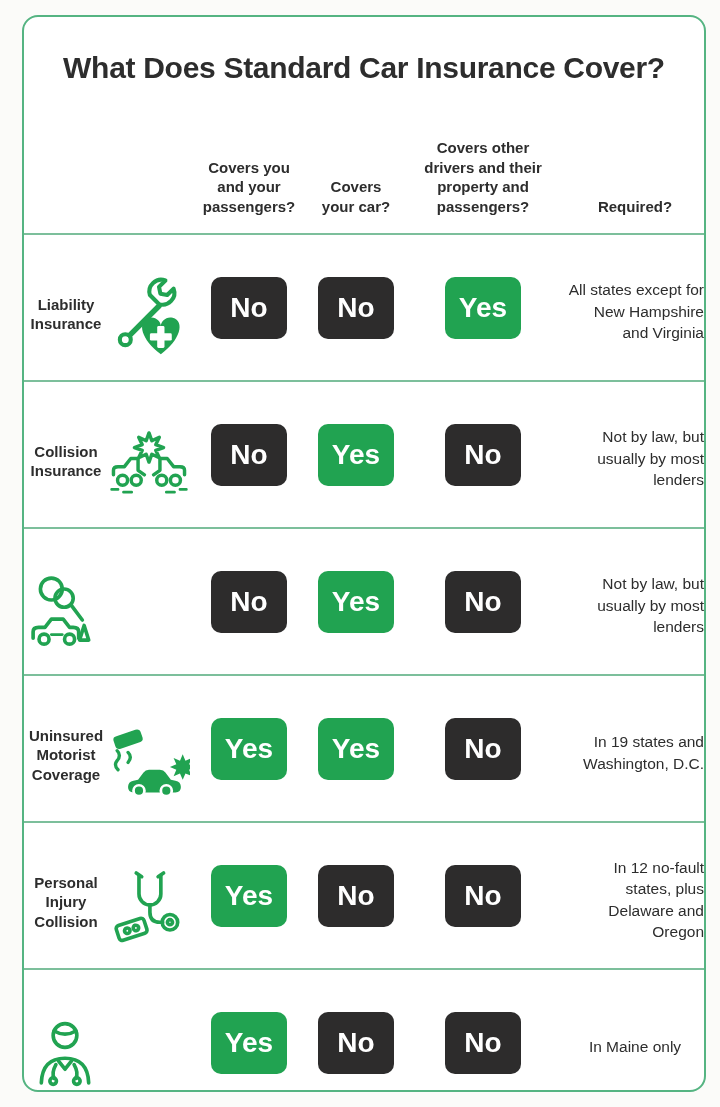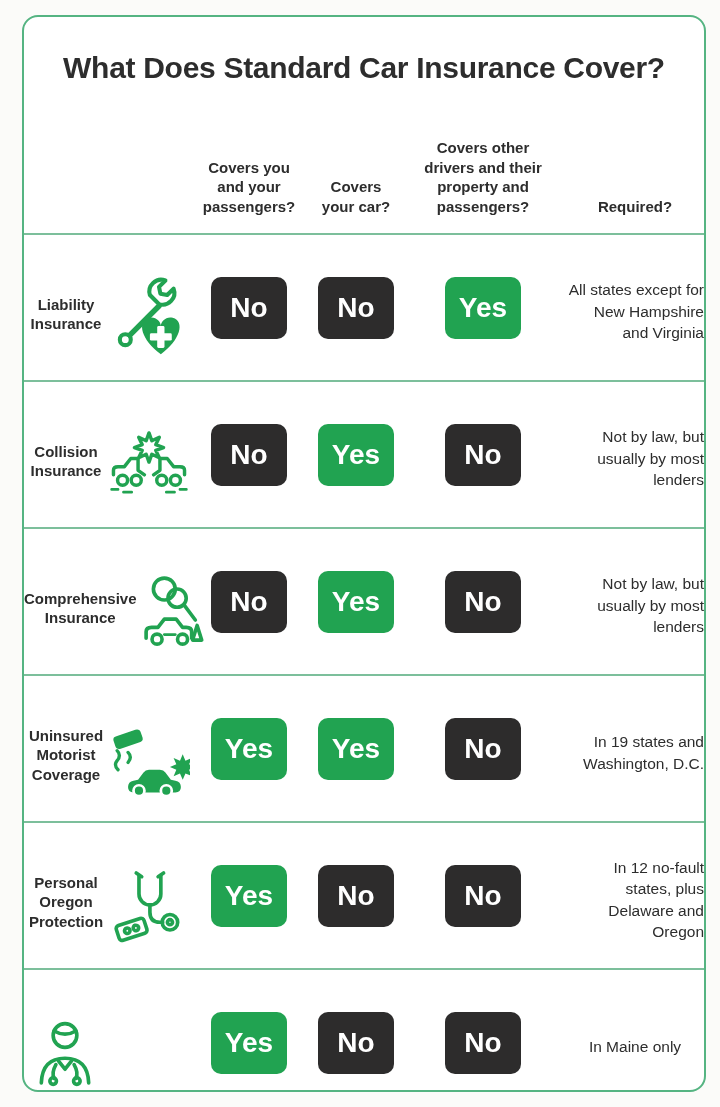--- a/index.html
+++ b/index.html
@@ -127,21 +127,20 @@
       </div>
     </div>
     <div class="badge no">No</div>
     <div class="badge yes">Yes</div>
     <div class="badge no">No</div>
     <div class="req-cell">Not by law, but usually by most lenders</div>
   </div>
 
   <div class="grid row">
     <div class="type-cell">
-      <div class="type-name">Comprehensive Insurance</div>
       <div class="icon-wrap">
         <svg class="ricon" viewBox="0 0 90 90" fill="none" stroke="#21a351" stroke-width="4" stroke-linecap="round" stroke-linejoin="round">
           <circle cx="30" cy="22" r="12"></circle>
           <circle cx="44" cy="32" r="10"></circle>
           <path d="M52 40 l12 16"></path>
           <path d="M66 62 l5 16 h-10 z"></path>
           <path d="M10 76 v-7 q0 -5 6 -5 h7 l7 -9 h13 l7 9 h4 q6 0 6 5 v7"></path>
           <circle cx="22" cy="77" r="5.5"></circle>
           <circle cx="50" cy="77" r="5.5"></circle>
           <path d="M30 72 h12" stroke-width="3"></path>
@@ -171,21 +170,21 @@
       </div>
     </div>
     <div class="badge yes">Yes</div>
     <div class="badge yes">Yes</div>
     <div class="badge no">No</div>
     <div class="req-cell">In 19 states and Washington, D.C.</div>
   </div>
 
   <div class="grid row">
     <div class="type-cell">
-      <div class="type-name">Personal Oregon Protection</div>
+      <div class="type-name">Personal Injury Collision</div>
       <div class="icon-wrap">
         <svg class="ricon" viewBox="0 0 90 90" fill="none" stroke="#21a351" stroke-width="4" stroke-linecap="round" stroke-linejoin="round">
           <path d="M34 14 v20 a12 12 0 0 0 24 0 V14"></path>
           <path d="M31 11 l6 4 M61 11 l-6 4"></path>
           <path d="M46 46 v8 q0 11 11 11 h3"></path>
           <circle cx="68" cy="65" r="8.5"></circle>
           <circle cx="68" cy="65" r="2.8"></circle>
           <g transform="rotate(-18 27 73)">
             <rect x="10" y="64" width="32" height="17" rx="3.5"></rect>
             <circle cx="21" cy="72.5" r="3"></circle>

